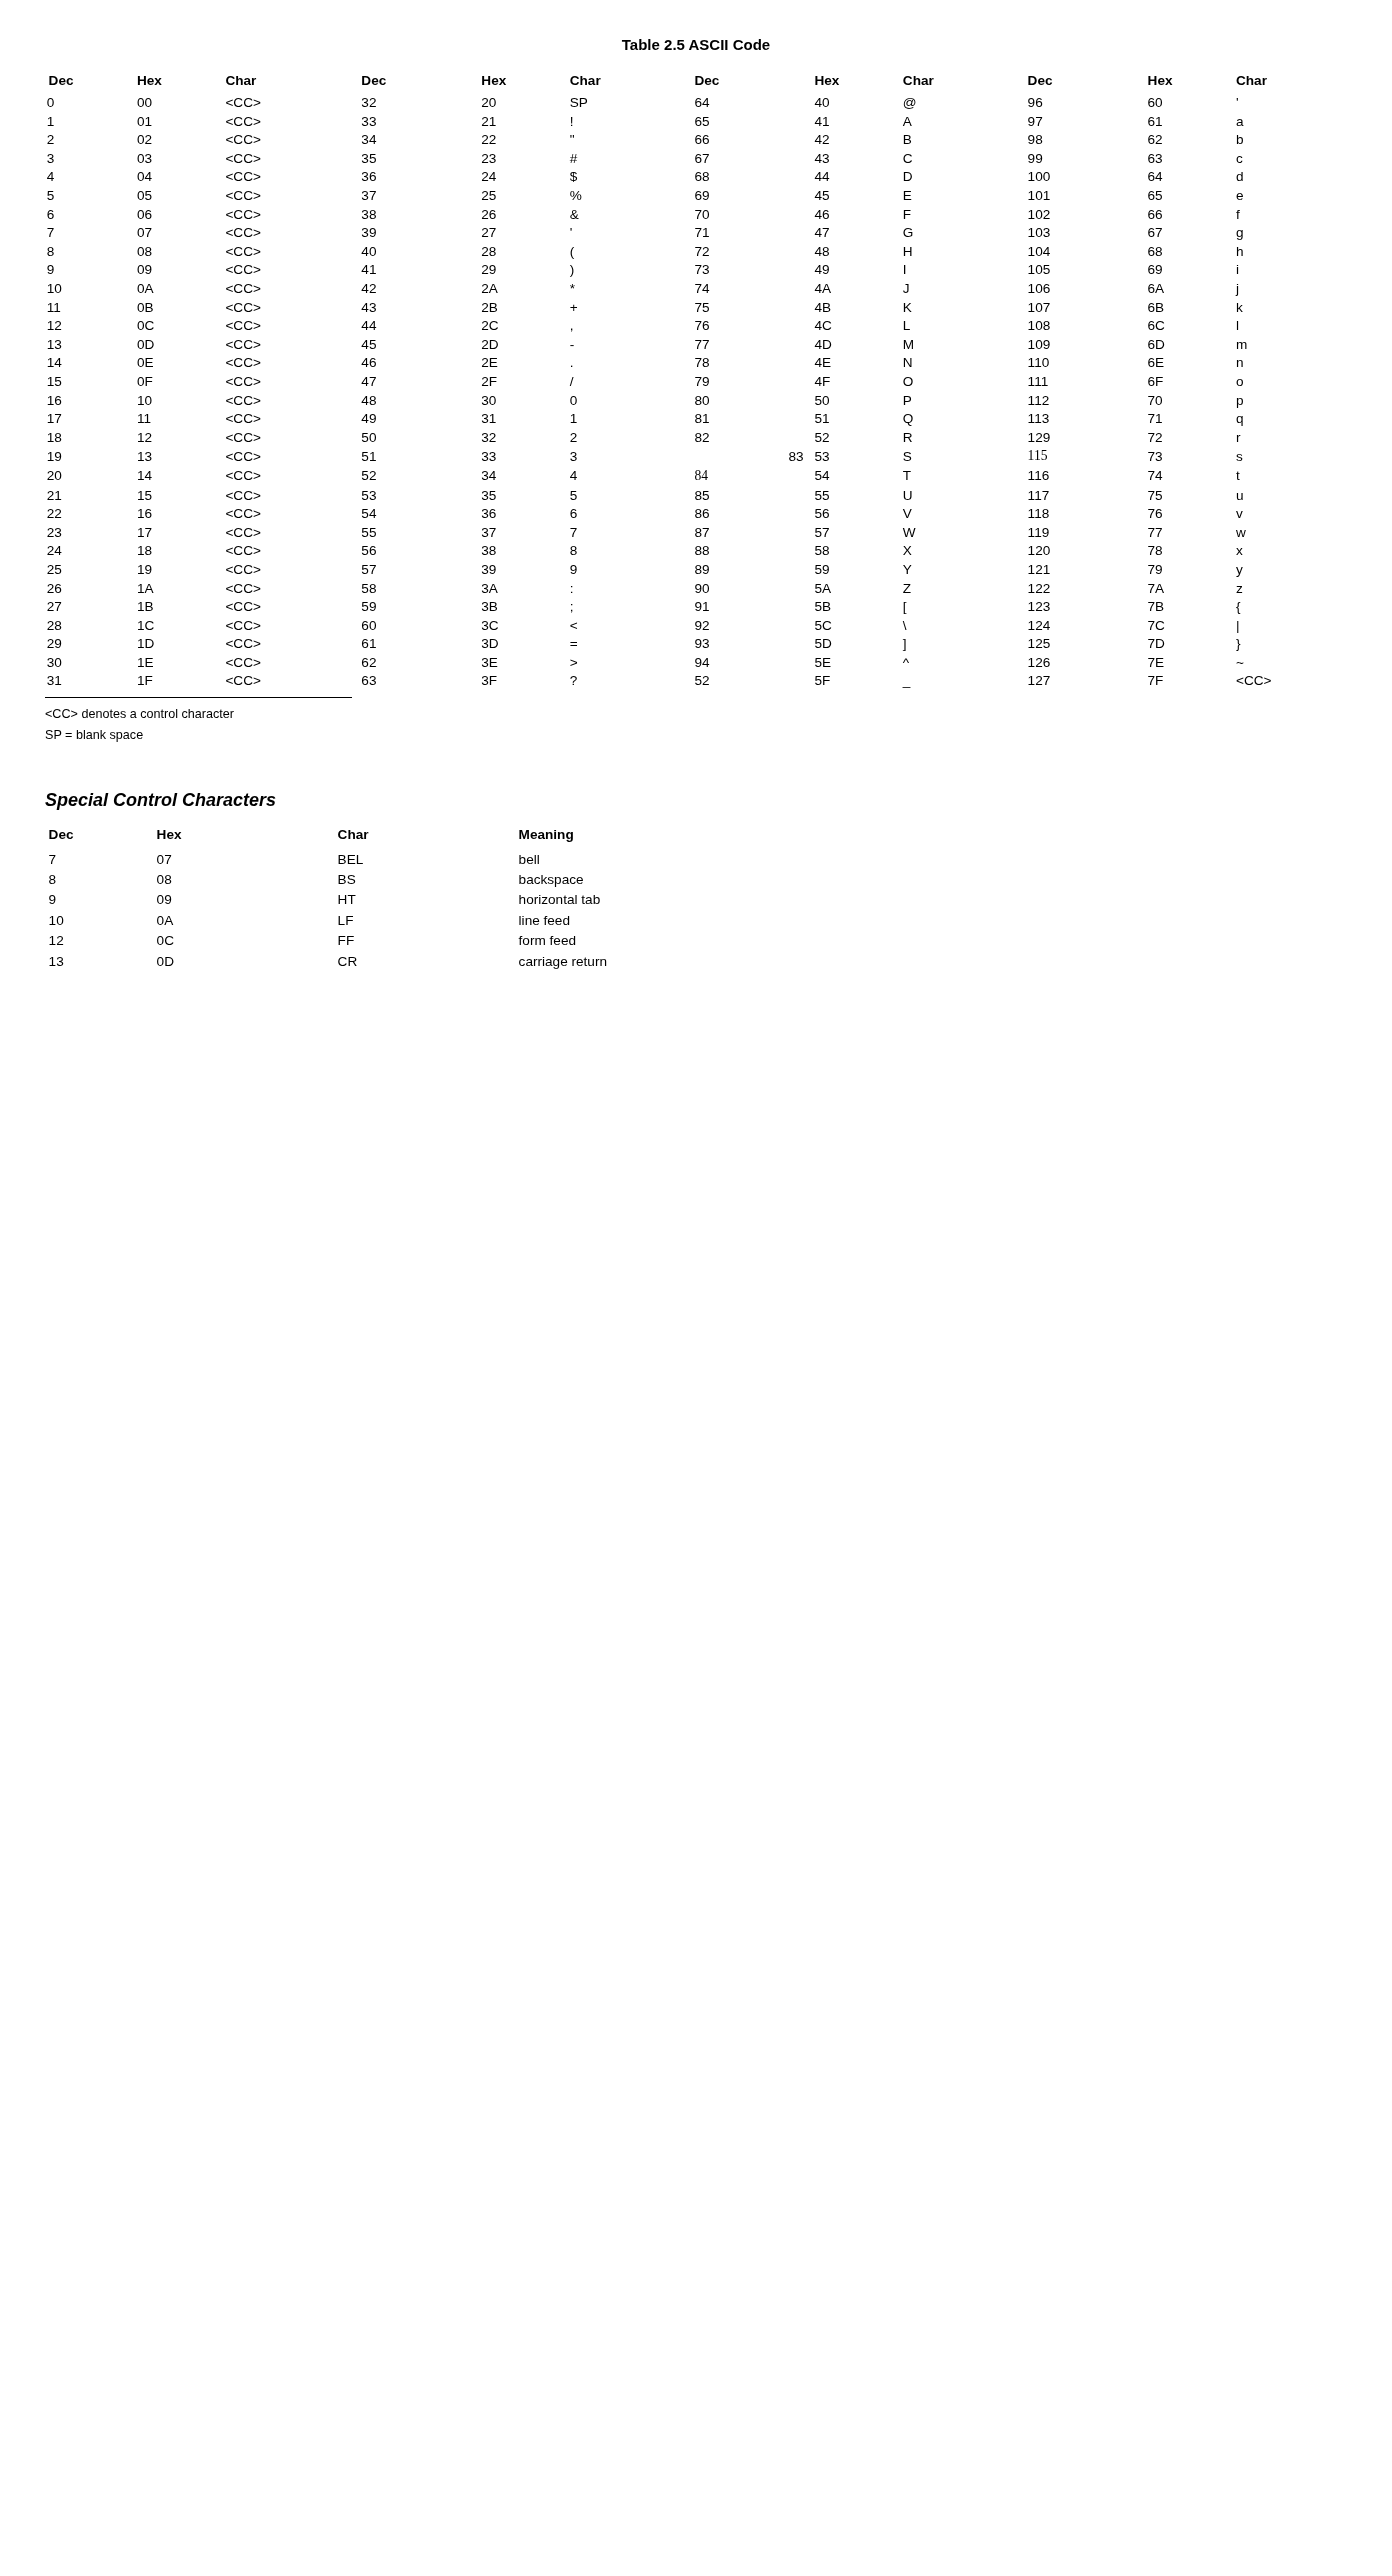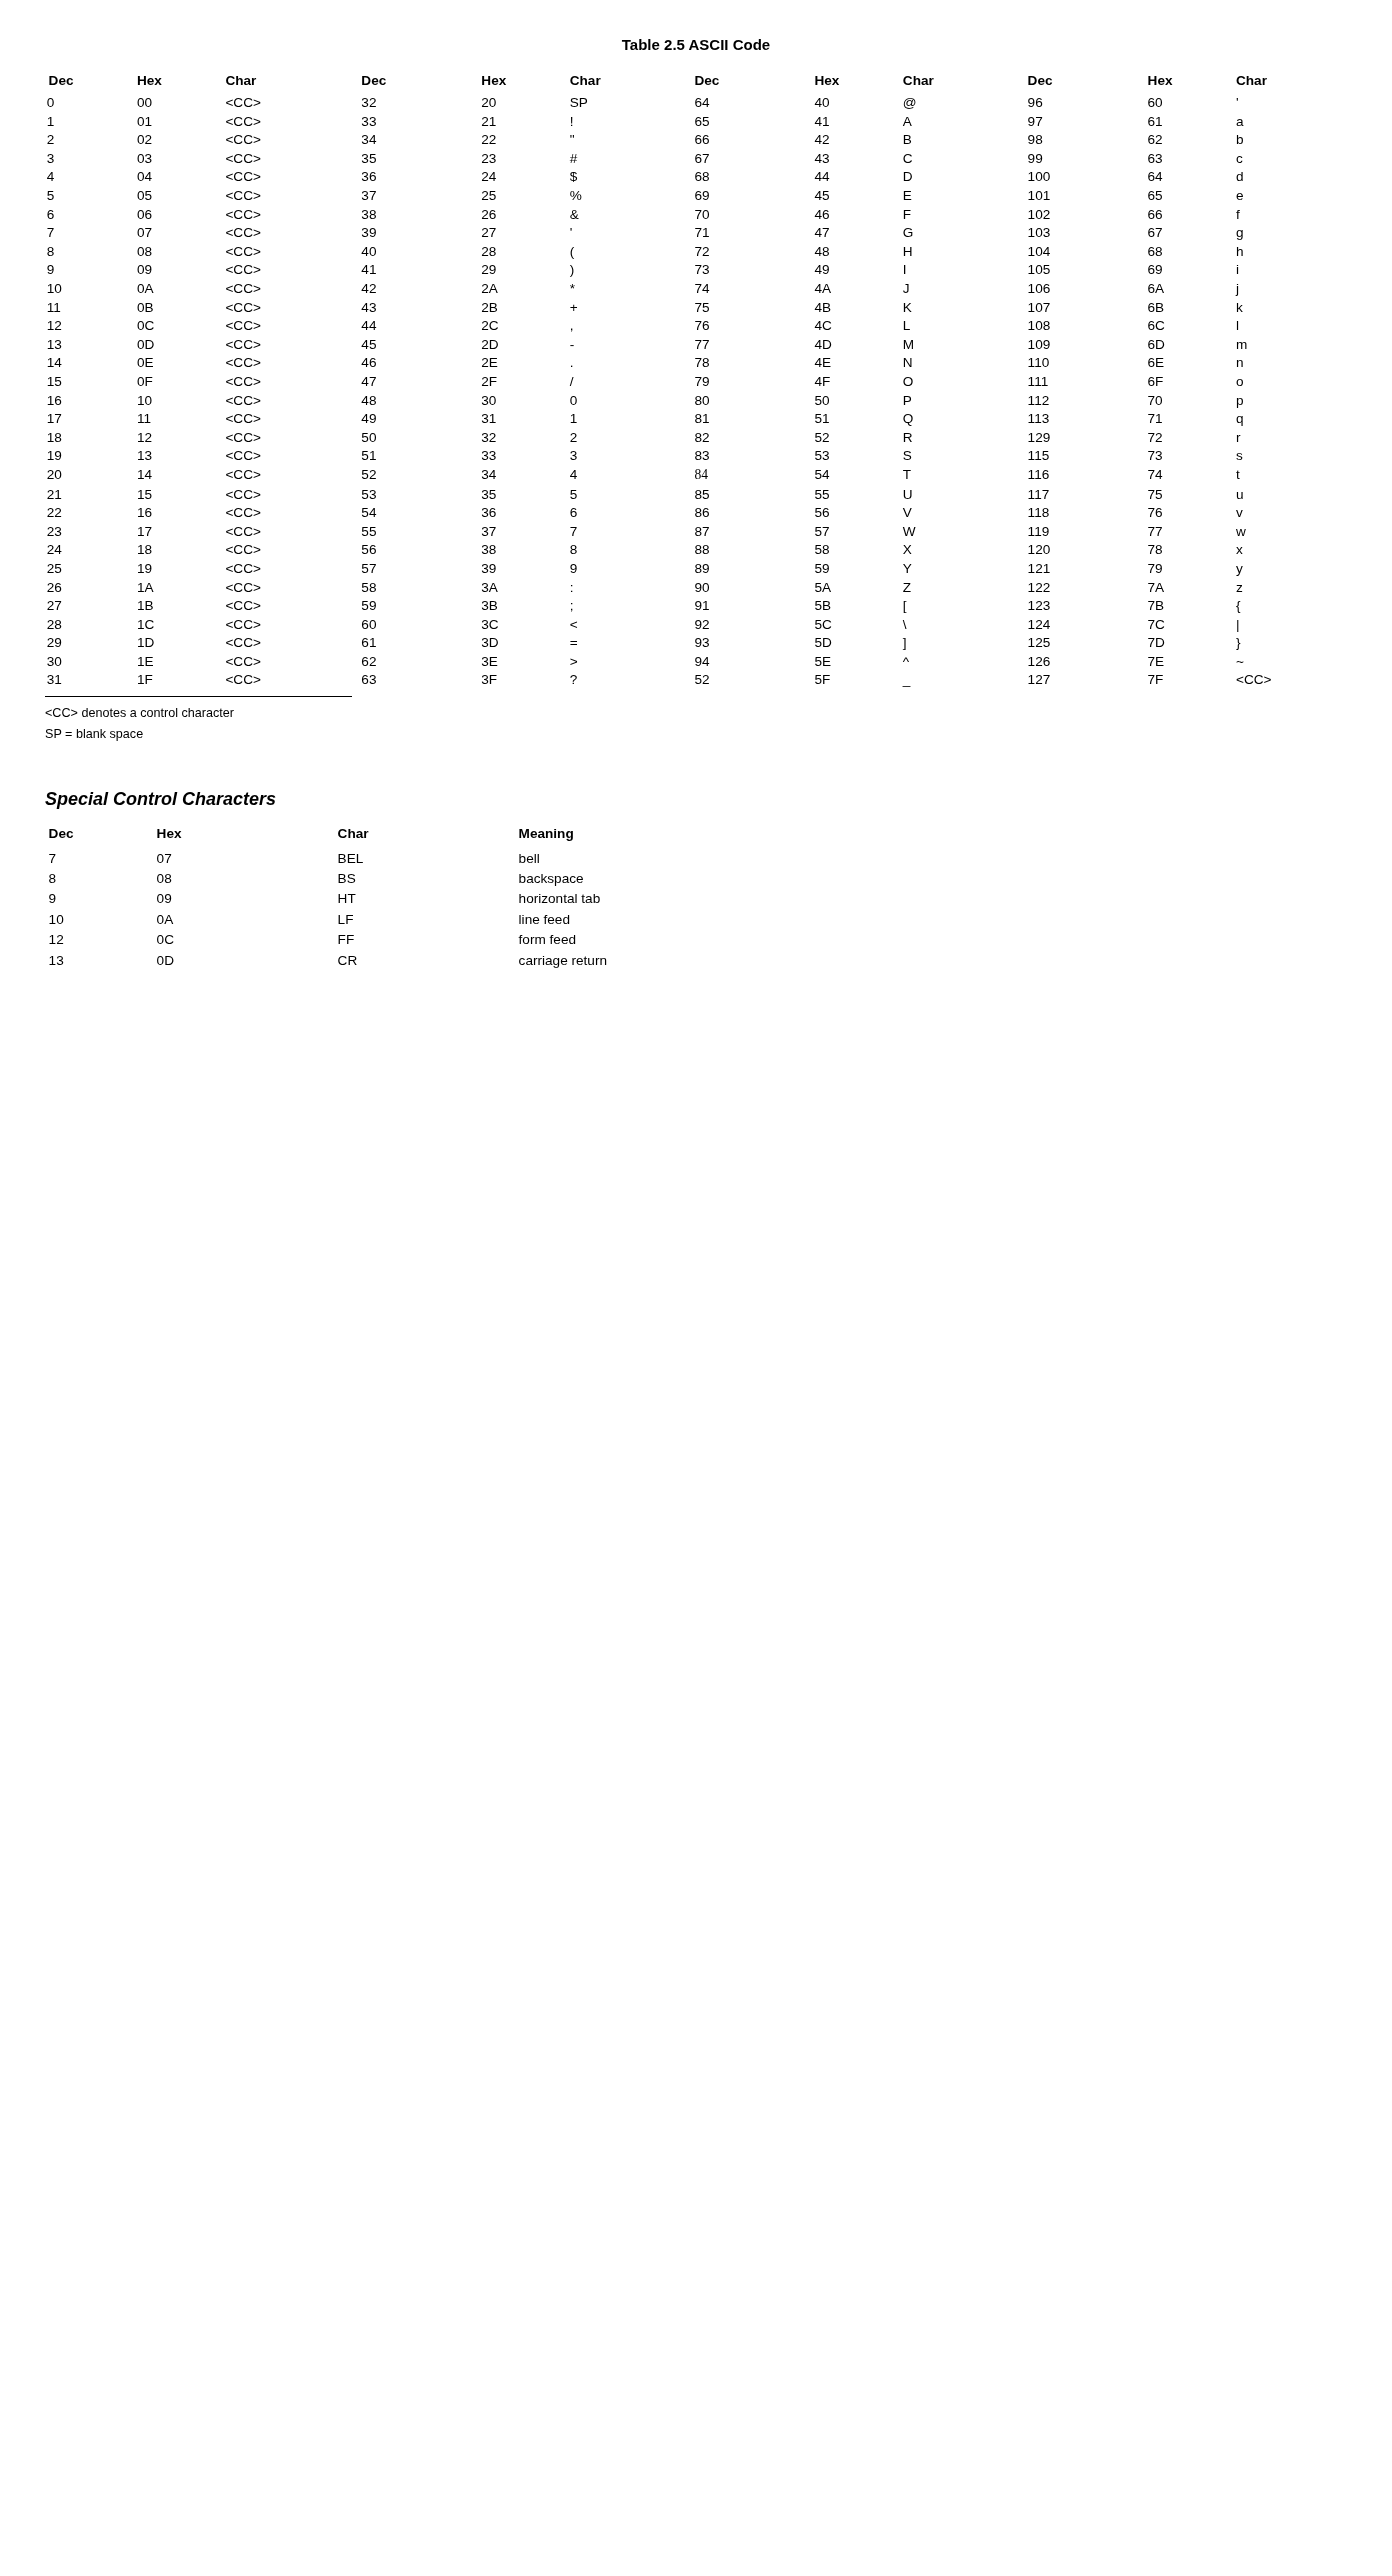--- a/index.html
+++ b/index.html
@@ -380,24 +380,24 @@
         <td>72</td>
         <td>r</td>
       </tr>
       <tr>
         <td>19</td>
         <td>13</td>
         <td>&lt;CC&gt;</td>
         <td style="padding-left: 25px;">51</td>
         <td>33</td>
         <td>3</td>
-        <td style="padding-left: 25px;">83</td>
+        <td style="padding-left: 25px; text-align: right;">83</td>
         <td>53</td>
         <td>S</td>
-        <td style="padding-left: 25px;">115</td>
+        <td style="padding-left: 25px; font-family: Liberation Serif, serif;">115</td>
         <td>73</td>
         <td>s</td>
       </tr>
       <tr>
         <td>20</td>
         <td>14</td>
         <td>&lt;CC&gt;</td>
         <td style="padding-left: 25px;">52</td>
         <td>34</td>
         <td>4</td>

